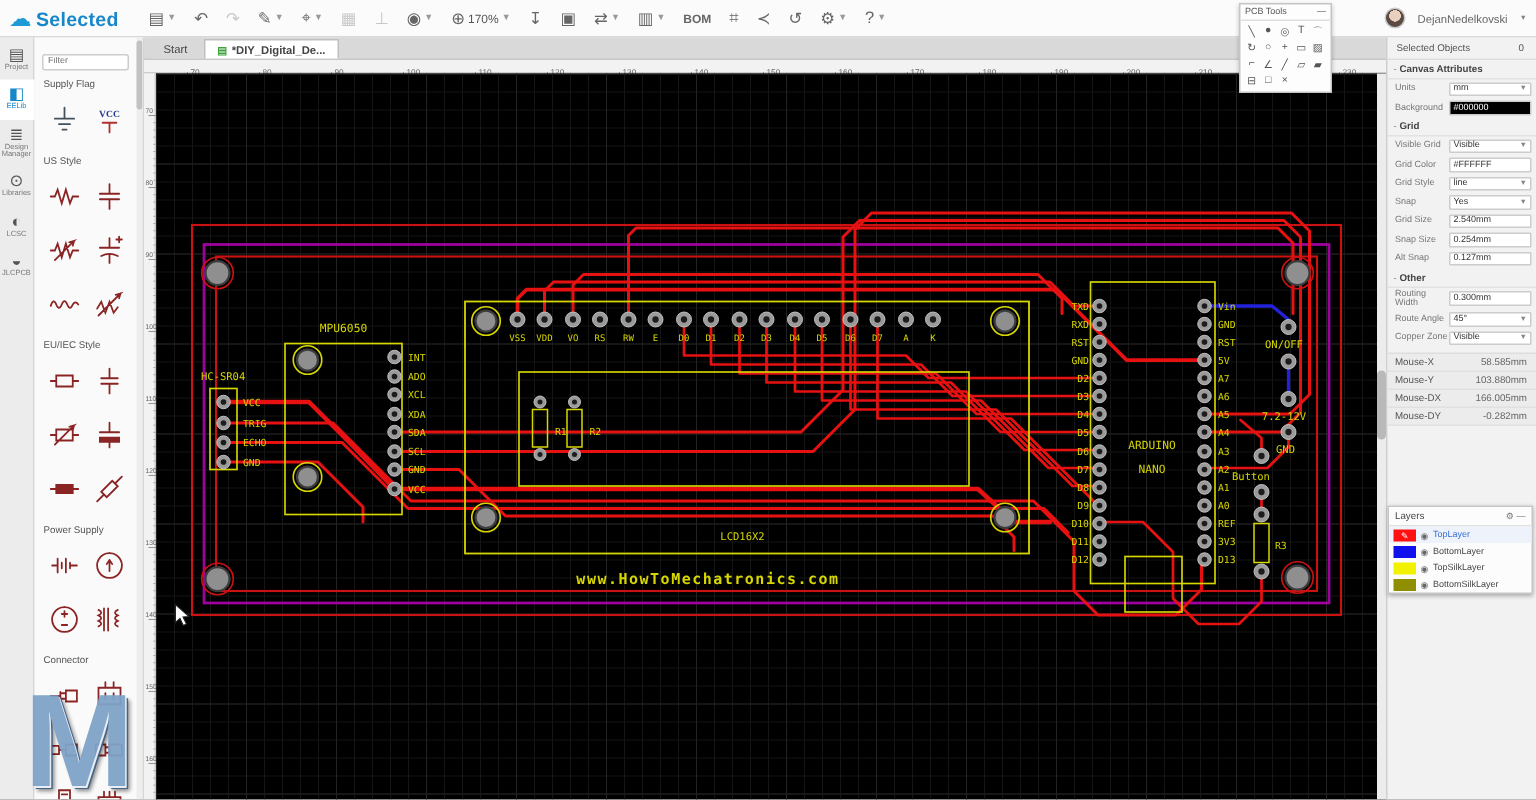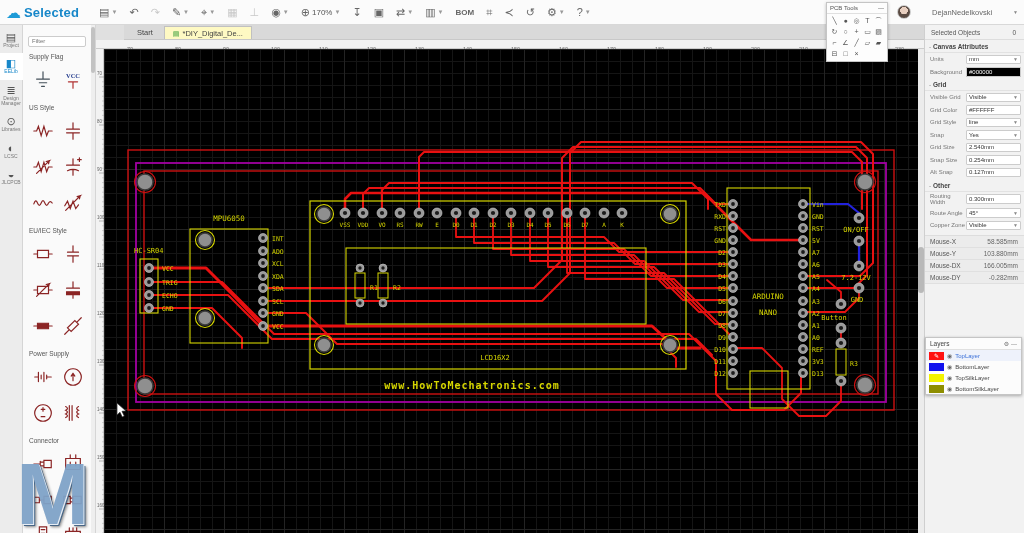--- a/index.html
+++ b/index.html
@@ -9,21 +9,21 @@
   
   .topbar { height:25px; background:#fbfbfb; border-bottom:1px solid #d8d8d8; display:flex; align-items:center; padding:0 6px; flex:0 0 25px; }
   .logo { display:flex; align-items:center; gap:3px; margin-right:14px; }
   .logo .cloud { color:#1e9bd7; font-size:15px; line-height:1; }
   .logo .logotxt { color:#1787c9; font-weight:bold; font-size:13px; letter-spacing:.2px; }
   .tbi { display:inline-flex; align-items:center; color:#666; font-size:11px; padding:2px 5px; margin:0 1px; border-radius:2px; cursor:pointer; }
   .tbi.disabled { color:#c8c8c8; }
   .tbi .caret { font-size:6px; color:#999; margin-left:2px; }
   .tbi .tbtxt { font-size:8px; margin-left:2px; color:#555; }
   .tbi.bomtxt { font-size:8px; font-weight:bold; color:#666; }
-  .userbox { margin-left:auto; display:flex; align-items:center; gap:21px; }
+  .userbox { margin-left:auto; display:flex; align-items:center; gap:8px; }
   .avatar { width:14px; height:14px; border-radius:50%; background:radial-gradient(circle at 50% 38%, #e8cfc0 0 40%, #5a4a42 41% 75%, #3a2e28 76%); border:1px solid #ccc; }
   .username { font-size:7.5px; color:#666; }
 
   
   .main { flex:1; display:flex; min-height:0; }
 
   
   .rail { width:23px; background:#ececec; border-right:1px solid #d5d5d5; display:flex; flex-direction:column; align-items:center; padding-top:2px; }
   .rail-item { width:23px; padding:4px 0 5px; text-align:center; color:#555; cursor:pointer; }
   .rail-item .ri-ico { font-size:11px; line-height:1.1; display:block; }
@@ -35,23 +35,23 @@
   .libpanel { width:73px; background:#fafafa; border-right:1px solid #d5d5d5; position:relative; overflow:hidden; padding:4px 2px 0 5px; }
   .filter-input { width:58px; height:11px; font-size:6px; border:1px solid #ccc; background:#fff; color:#999; padding:1px 3px; border-radius:2px; }
   .lib-sec-title { font-size:6.5px; color:#555; margin:6px 0 2px 1px; }
   .lib-grid { display:flex; flex-wrap:wrap; }
   .libitem { width:30px; height:36px; display:flex; align-items:center; justify-content:center; cursor:pointer; }
   .lib-scroll { position:absolute; right:0; top:0; width:4px; height:100%; background:#eee; }
   .lib-thumb { position:absolute; right:0; top:2px; width:4px; height:46px; background:#c2c2c2; border-radius:2px; }
 
   
   .canvas-col { width:828px; display:flex; flex-direction:column; background:#e0e0e0; }
-  .tabbar { height:15px; background:#d9d9d9; display:flex; align-items:flex-end; padding-left:4px; border-bottom:1px solid #c8c8c8;margin-left:28px; }
+  .tabbar { height:15px; background:#d9d9d9; display:flex; align-items:flex-end; padding-left:4px; border-bottom:1px solid #c8c8c8; }
   .tab { font-size:7.5px; color:#444; padding:2px 8px 1px; margin-right:2px; background:#d9d9d9; border:1px solid transparent; display:flex; align-items:center; gap:3px; cursor:pointer; }
-  .tab.active { background:#fef9c3; border:1px solid #c0c0c0; border-bottom:none; }
+  .tab.active { background:#ffffff; border:1px solid #c0c0c0; border-bottom:none;font-weight:bold; }
   .tab .doc { color:#3fa23f; font-size:7px; }
   .ruler-h { height:9px; background:#f2f2f2; border-bottom:1px solid #ccc; }
   .canvas-body { flex:1; display:flex; min-height:0; }
   .ruler-v { width:8px; background:#f2f2f2; border-right:1px solid #ccc; }
   .canvas { position:relative; width:820px; height:484px; background-color:#000;
     background-image:
       linear-gradient(#232323 1px,transparent 1px), linear-gradient(90deg,#232323 1px,transparent 1px),
       linear-gradient(#151515 1px,transparent 1px), linear-gradient(90deg,#151515 1px,transparent 1px);
     background-size:60px 60px,60px 60px,12px 12px,12px 12px; }
   .canvas svg.pcb { position:absolute; left:0; top:0; }

